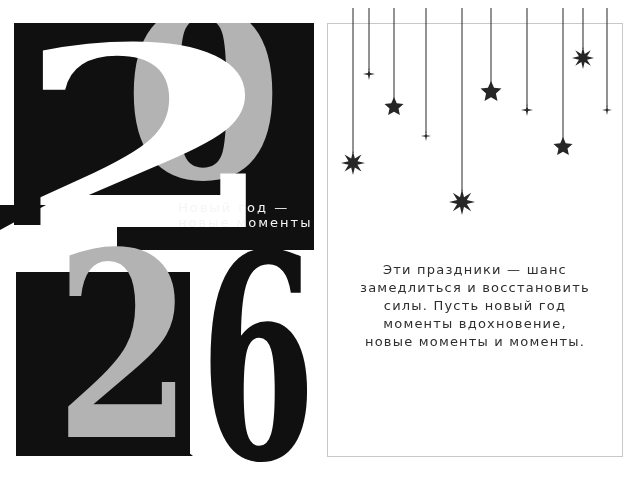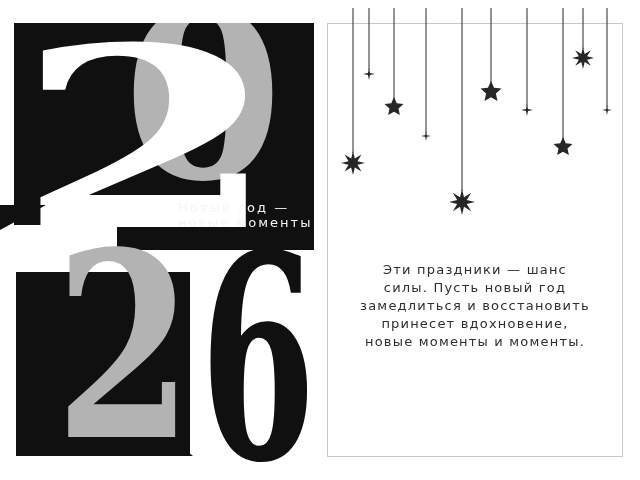--- a/index.html
+++ b/index.html
@@ -105,19 +105,19 @@
       <line x1="563" y1="8" x2="563" y2="139" stroke="#262626" stroke-width="1"></line>
       <polygon points="563.00,137.00 565.76,143.20 572.51,143.91 567.47,148.45 568.88,155.09 563.00,151.70 557.12,155.09 558.53,148.45 553.49,143.91 560.24,143.20" fill="#262626"></polygon>
       <line x1="583" y1="8" x2="583" y2="49" stroke="#262626" stroke-width="1"></line>
       <polygon points="583.00,47.00 584.68,53.93 590.78,50.22 587.07,56.32 594.00,58.00 587.07,59.68 590.78,65.78 584.68,62.07 583.00,69.00 581.32,62.07 575.22,65.78 578.93,59.68 572.00,58.00 578.93,56.32 575.22,50.22 581.32,53.93" fill="#262626"></polygon>
       <line x1="607" y1="8" x2="607" y2="107" stroke="#262626" stroke-width="1"></line>
       <polygon points="607.00,105.00 607.85,109.15 612.00,110.00 607.85,110.85 607.00,115.00 606.15,110.85 602.00,110.00 606.15,109.15" fill="#262626"></polygon>
     </svg>
 
   <div class="message-block">
     <div>Эти праздники — шанс</div>
+    <div>замедлиться и восстановить</div>
     <div>силы. Пусть новый год</div>
-    <div>замедлиться и восстановить</div>
-    <div>принесет вдохновение,</div>
+    <div>моменты вдохновение,</div>
     <div>новые моменты и моменты.</div>
   </div>
 
 </div>
 
 </body></html>

